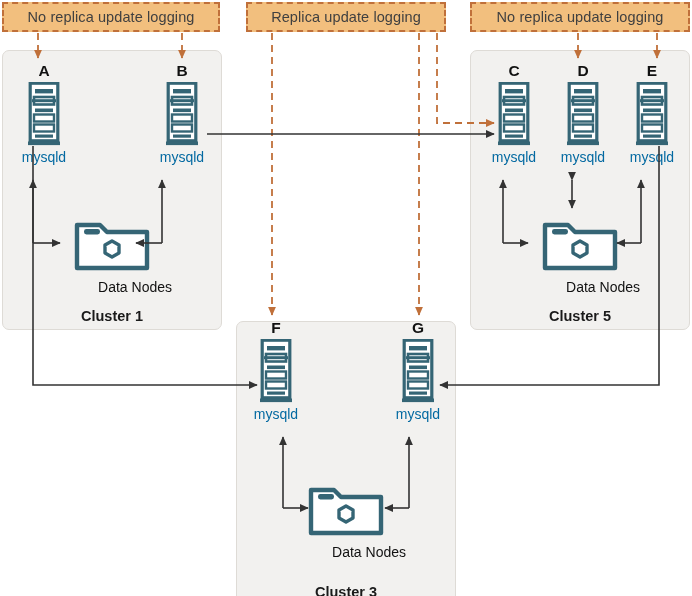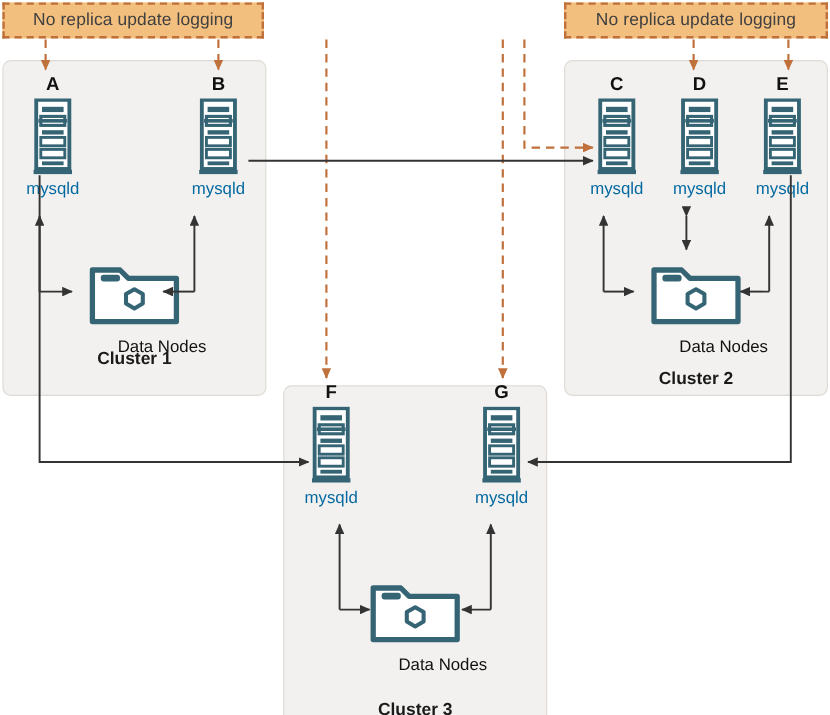--- a/index.html
+++ b/index.html
@@ -63,25 +63,26 @@
   .solid{stroke:#333333;stroke-width:1.6;fill:none;}
   .dash{stroke:#c0703a;stroke-width:1.8;fill:none;stroke-dasharray:7 5;}
 </style>
 </head>
 <body>
 
 <div id="stage">
 
   <div class="note" style="left:2px;top:2px;width:218px;height:30px;">No replica update logging</div>
 
+  <div class="note" style="left:246px;top:2px;width:200px;height:30px;">Replica update logging</div>
 
   <div class="note" style="left:470px;top:2px;width:220px;height:30px;">No replica update logging</div>
 
   <div class="cluster" style="left:2px;top:50px;width:220px;height:280px;">
-    <div class="cluster-label" style="left:0;top:240px;">Cluster 1</div>
+    <div class="cluster-label" style="left:0;top:257px;">Cluster 1</div>
   </div>
 
   <div class="node" style="left:14px;top:63px;">
     <div class="tag">A</div>
     <svg class="srv" width="34" height="66" viewBox="0 0 34 66">
       <rect x="3.2" y="1.2" width="27.6" height="57.6" fill="#ffffff" stroke="#356575" stroke-width="3.2"></rect>
       <rect x="8" y="7" width="18" height="4.4" fill="#356575"></rect>
       <rect x="7" y="15" width="20" height="7.5" fill="#ffffff" stroke="#356575" stroke-width="2.6"></rect>
       <rect x="5" y="17.2" width="24" height="3" fill="#356575"></rect>
       <rect x="8" y="26.5" width="18" height="3.6" fill="#356575"></rect>
@@ -112,21 +113,21 @@
   <div class="dnode" style="left:52px;top:212px;">
     <svg width="78" height="62" viewBox="0 0 78 62">
       <path d="M4 14 L4 56 L74 56 L74 20 L34 20 L27 13 L4 13 Z" fill="#ffffff" stroke="#356575" stroke-width="4.4" stroke-linejoin="round"></path>
       <rect x="11" y="17" width="16" height="5.5" rx="2.4" fill="#356575"></rect>
       <polygon points="39,29 46,33 46,41 39,45 32,41 32,33" fill="#ffffff" stroke="#356575" stroke-width="3.4" stroke-linejoin="round"></polygon>
     </svg>
     <div class="dlabel">Data Nodes</div>
   </div>
 
   <div class="cluster" style="left:470px;top:50px;width:220px;height:280px;">
-    <div class="cluster-label" style="left:0;top:257px;">Cluster 2</div>
+    <div class="cluster-label" style="left:0;top:257px;">Cluster 5</div>
   </div>
 
   <div class="node" style="left:484px;top:63px;">
     <div class="tag">C</div>
     <svg class="srv" width="34" height="66" viewBox="0 0 34 66">
       <rect x="3.2" y="1.2" width="27.6" height="57.6" fill="#ffffff" stroke="#356575" stroke-width="3.2"></rect>
       <rect x="8" y="7" width="18" height="4.4" fill="#356575"></rect>
       <rect x="7" y="15" width="20" height="7.5" fill="#ffffff" stroke="#356575" stroke-width="2.6"></rect>
       <rect x="5" y="17.2" width="24" height="3" fill="#356575"></rect>
       <rect x="8" y="26.5" width="18" height="3.6" fill="#356575"></rect>

